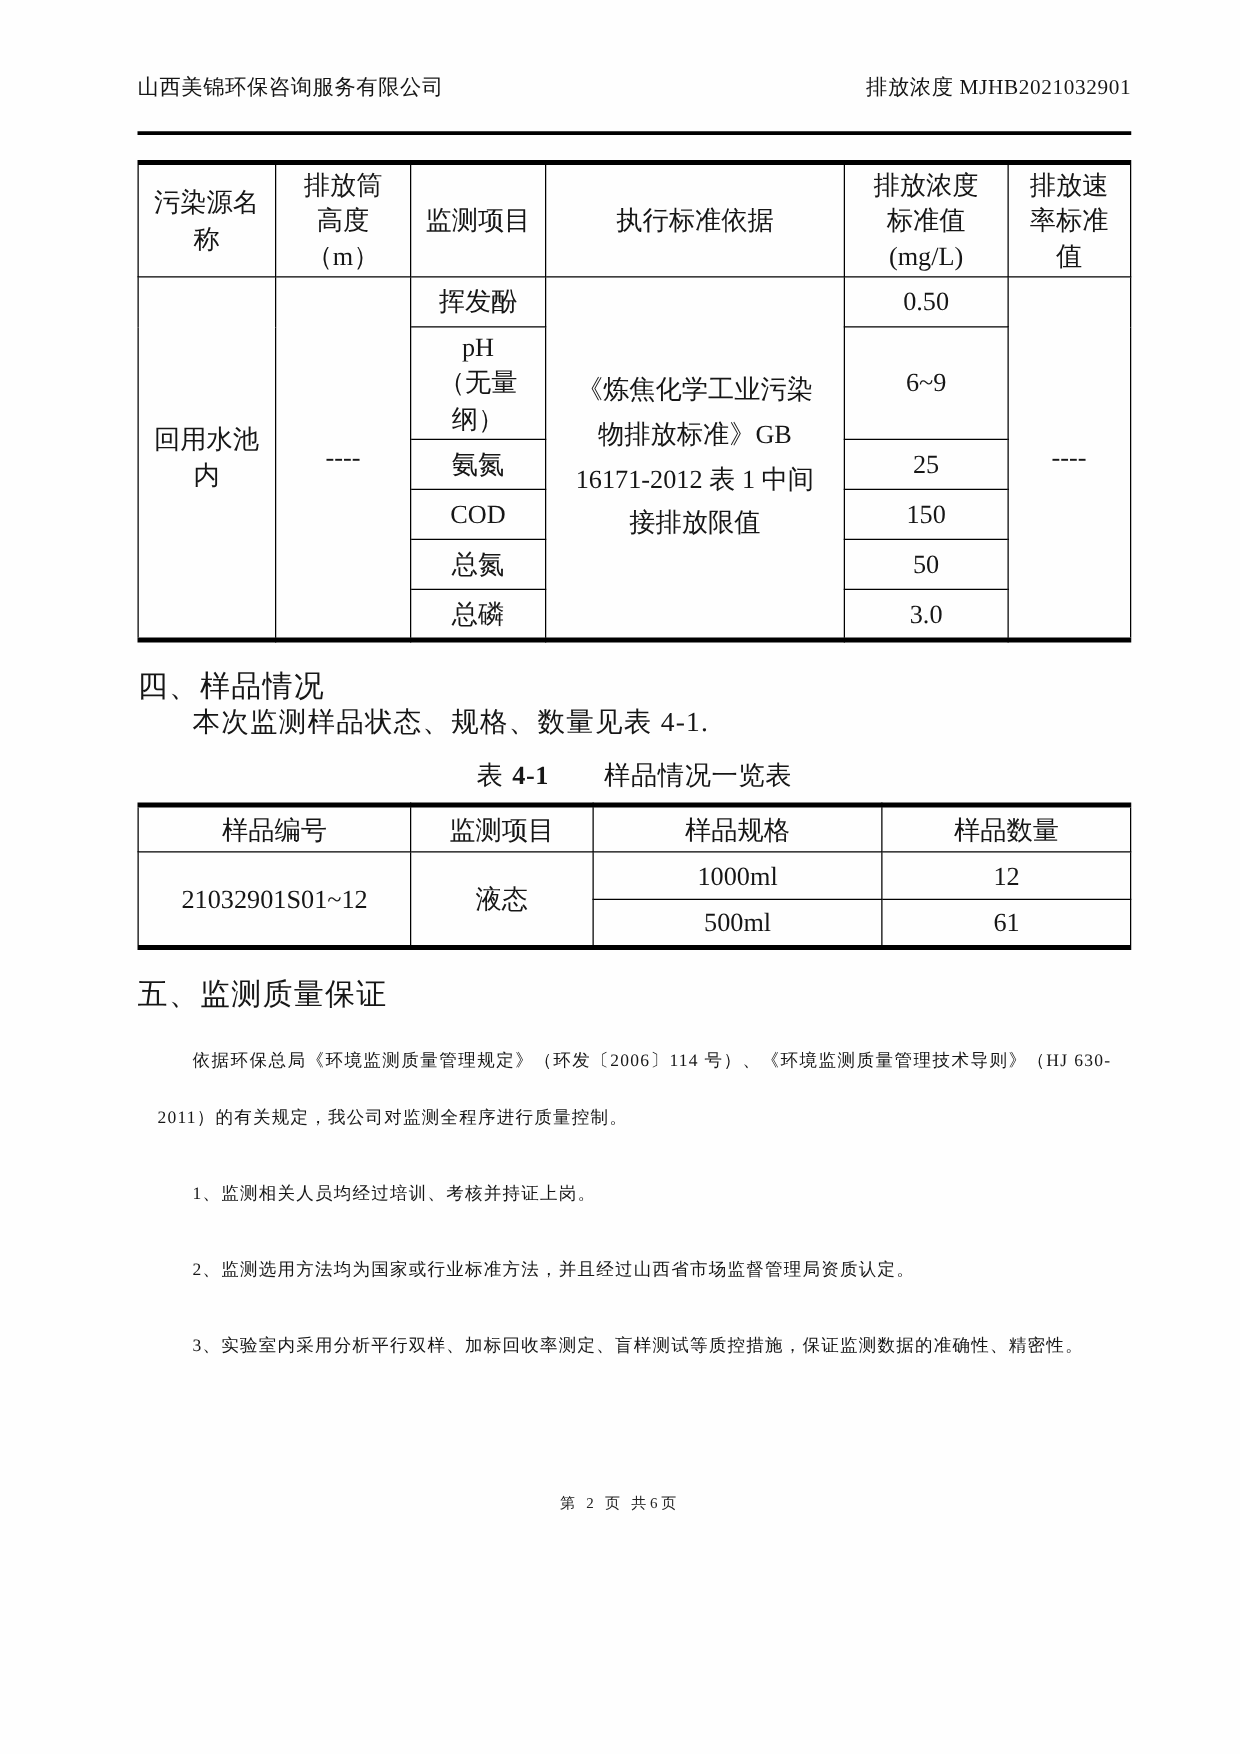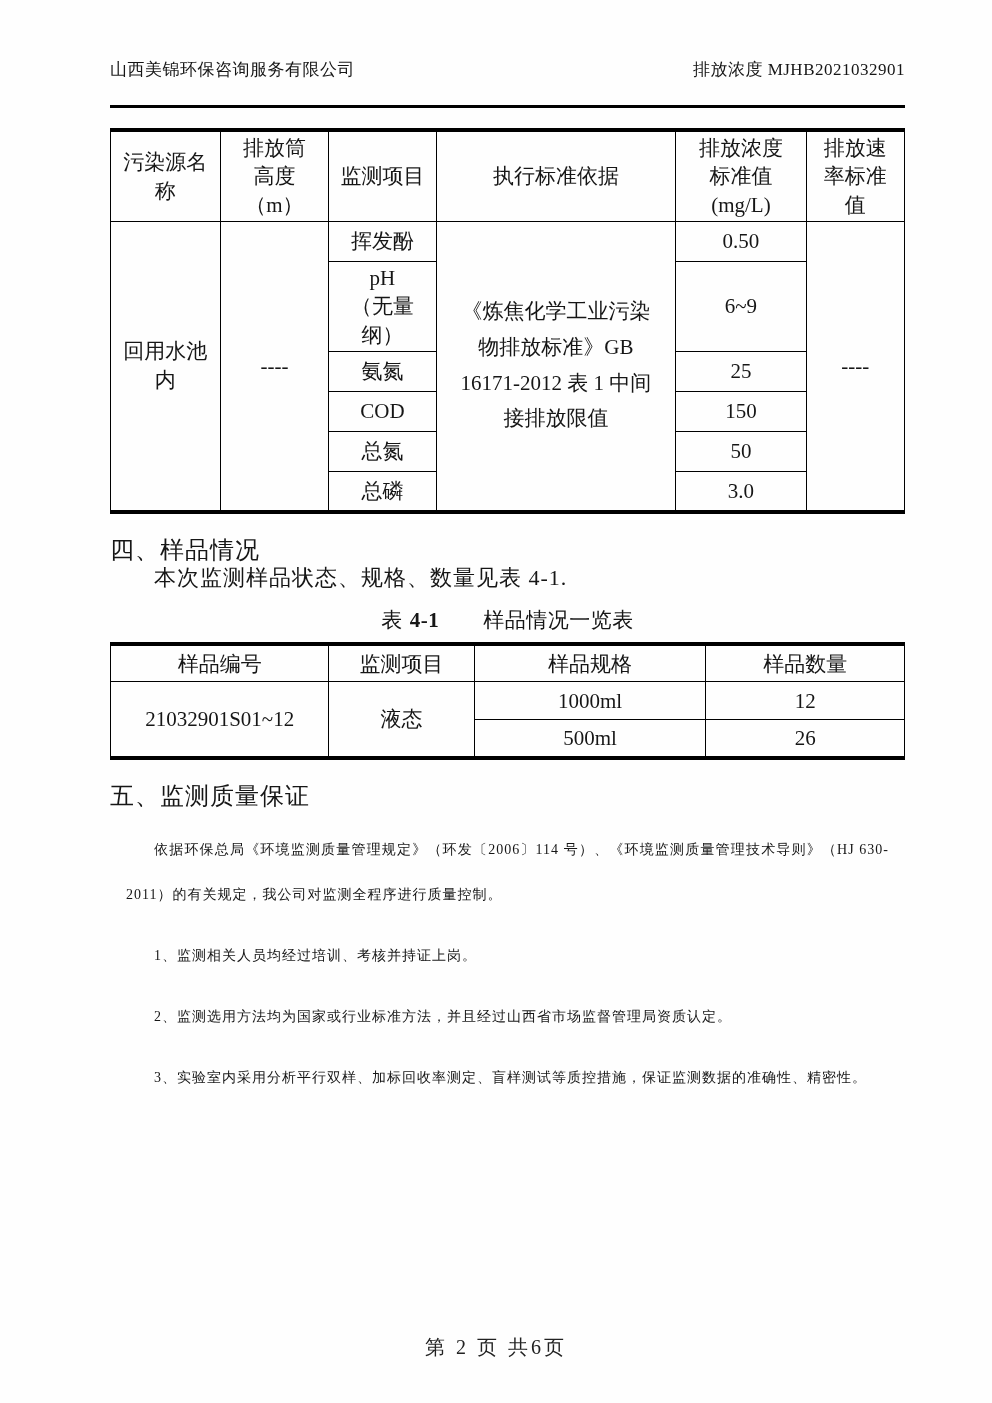--- a/index.html
+++ b/index.html
@@ -78,23 +78,23 @@
     font-size: 14px;
     line-height: 45px;
     text-align: justify;
     text-indent: 2em;
     letter-spacing: 1px;
   }
   
   .page-footer {
     position: absolute;
     left: 0; right: 0;
-    top: 1334px;
+    top: 1194px;
     text-align: center;
-    font-size: 20px;
+    font-size: 12px;
     letter-spacing: 3px;
     color: #222;
   }
 </style>
 </head>
 <body>
 
 <div class="page">
 
   <div class="page-header">
@@ -183,21 +183,21 @@
     </thead>
     <tbody>
       <tr>
         <td rowspan="2">21032901S01~12</td>
         <td rowspan="2">液态</td>
         <td>1000ml</td>
         <td>12</td>
       </tr>
       <tr>
         <td>500ml</td>
-        <td>26</td>
+        <td>61</td>
       </tr>
     </tbody>
   </table>
 
   <h2 class="section-title">五、监测质量保证</h2>
   <div class="paragraphs">
     <p>依据环保总局《环境监测质量管理规定》（环发〔2006〕114 号）、《环境监测质量管理技术导则》（HJ 630-2011）的有关规定，我公司对监测全程序进行质量控制。</p>
     <p>1、监测相关人员均经过培训、考核并持证上岗。</p>
     <p>2、监测选用方法均为国家或行业标准方法，并且经过山西省市场监督管理局资质认定。</p>
     <p>3、实验室内采用分析平行双样、加标回收率测定、盲样测试等质控措施，保证监测数据的准确性、精密性。</p>

